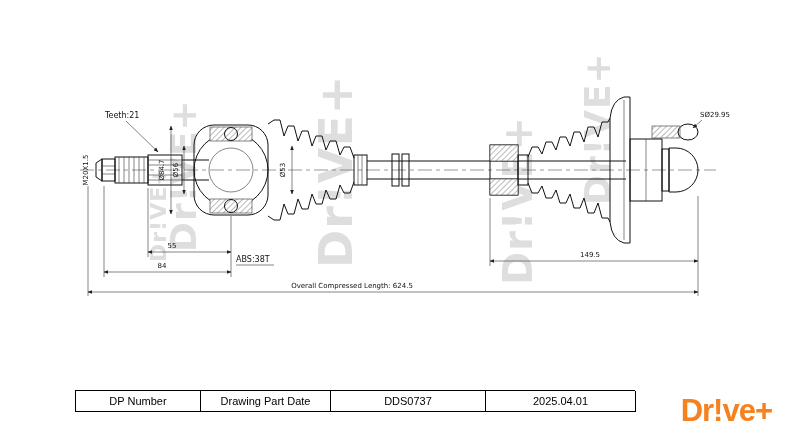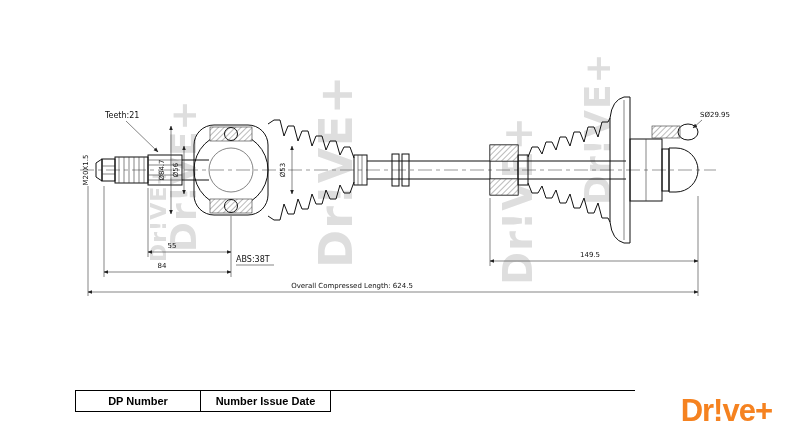--- a/index.html
+++ b/index.html
@@ -56,21 +56,21 @@
     border-bottom: 1px solid #000;
     display: flex;
     align-items: center;
     justify-content: center;
     font-size: 11px;
     color: #000;
     white-space: nowrap;
     overflow: hidden;
     box-sizing: border-box;
   }
-  #title-block .th { font-weight: bold; }
+  #title-block .th { font-weight: normal; }
   
   #brand-logo {
     position: absolute;
     top: 393px;
     right: 28px;
     font-size: 31px;
     font-weight: 800;
     letter-spacing: -1px;
     color: #F58220;
     font-family: "Liberation Sans", sans-serif;
@@ -206,18 +206,20 @@
 
     <line class="thin" x1="490" y1="261" x2="698" y2="261" marker-start="url(#arr)" marker-end="url(#arr)"></line>
     <text class="dim-text" x="590" y="257" text-anchor="middle">149.5</text>
 
     <line class="thin" x1="88" y1="292" x2="698" y2="292" marker-start="url(#arr)" marker-end="url(#arr)"></line>
     <text class="dim-text" x="352" y="288" text-anchor="middle">Overall  Compressed  Length: 624.5</text>
   </svg>
 
   <div id="title-block">
     <div class="cell th">DP Number</div>
-    <div class="cell th">Number Issue Date</div>
+    <div class="cell th">Drawing Part Date</div>
+    <div class="cell">DDS0737</div>
+    <div class="cell">2025.04.01</div>
   </div>
 
   <div id="brand-logo">Dr!ve+</div>
 
 </div>
 
 </body></html>

